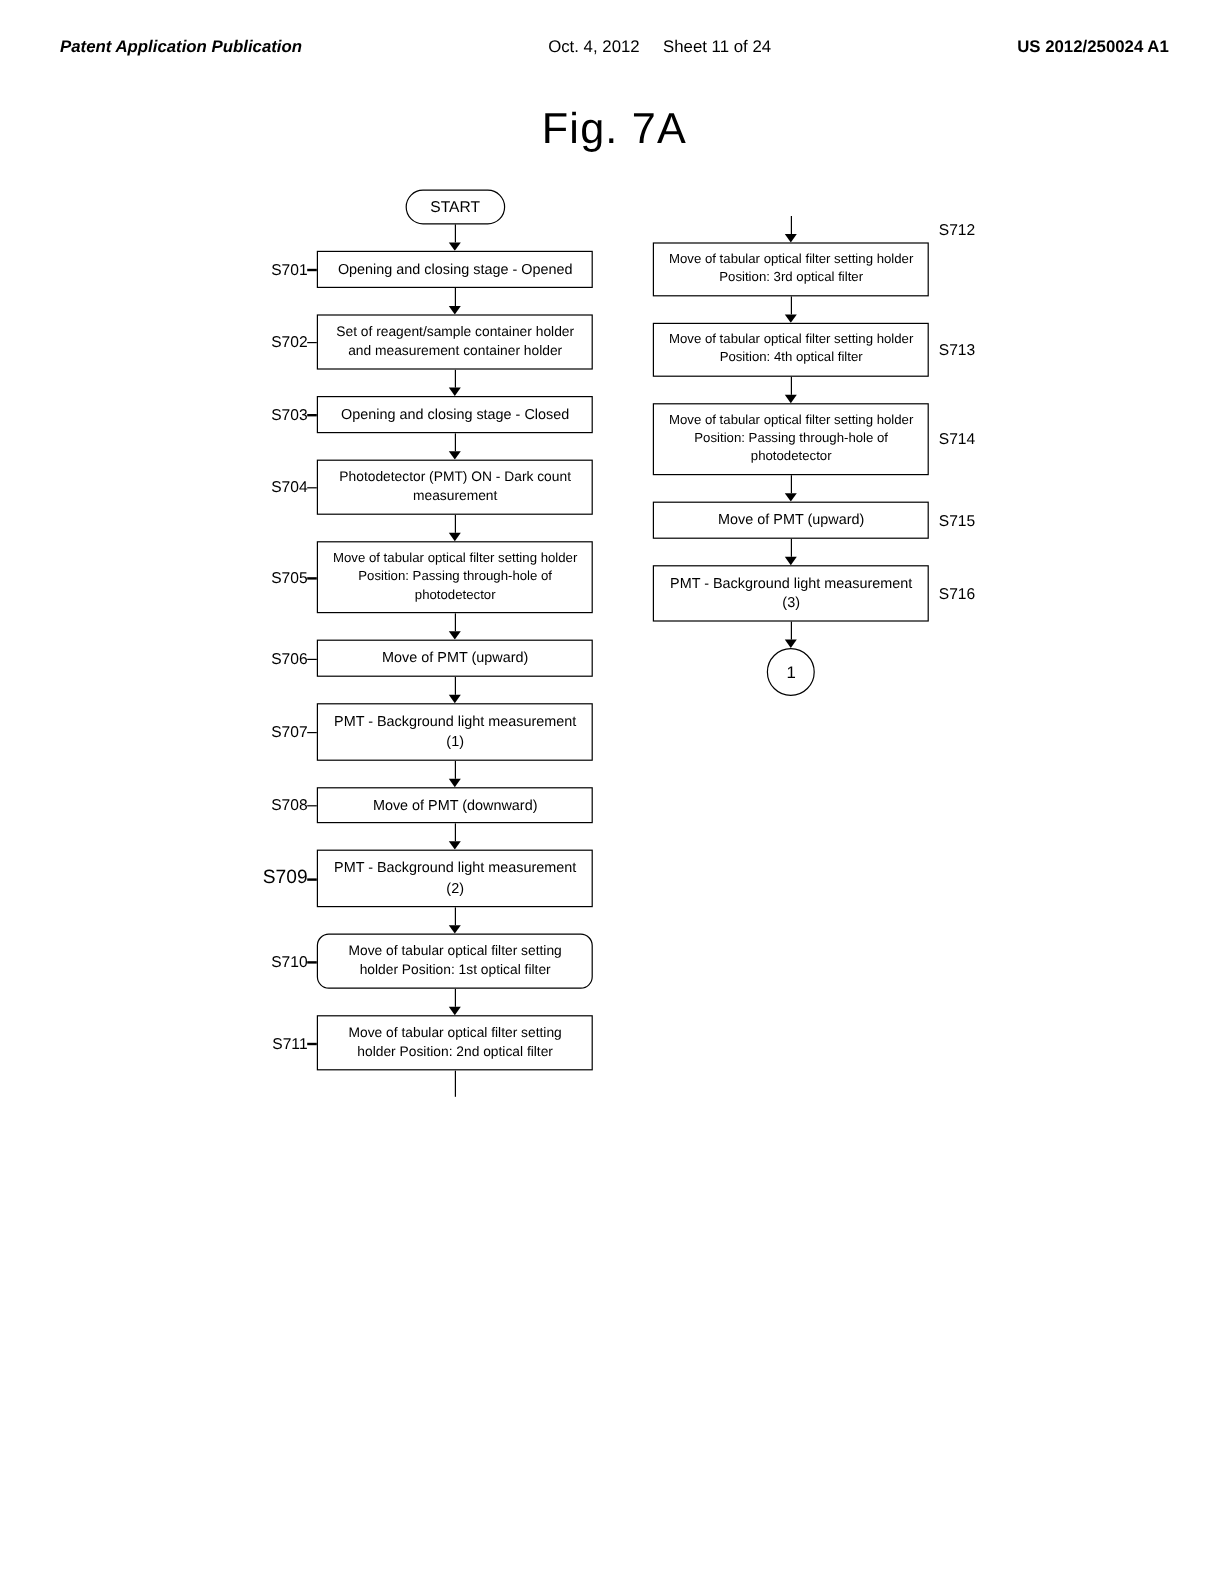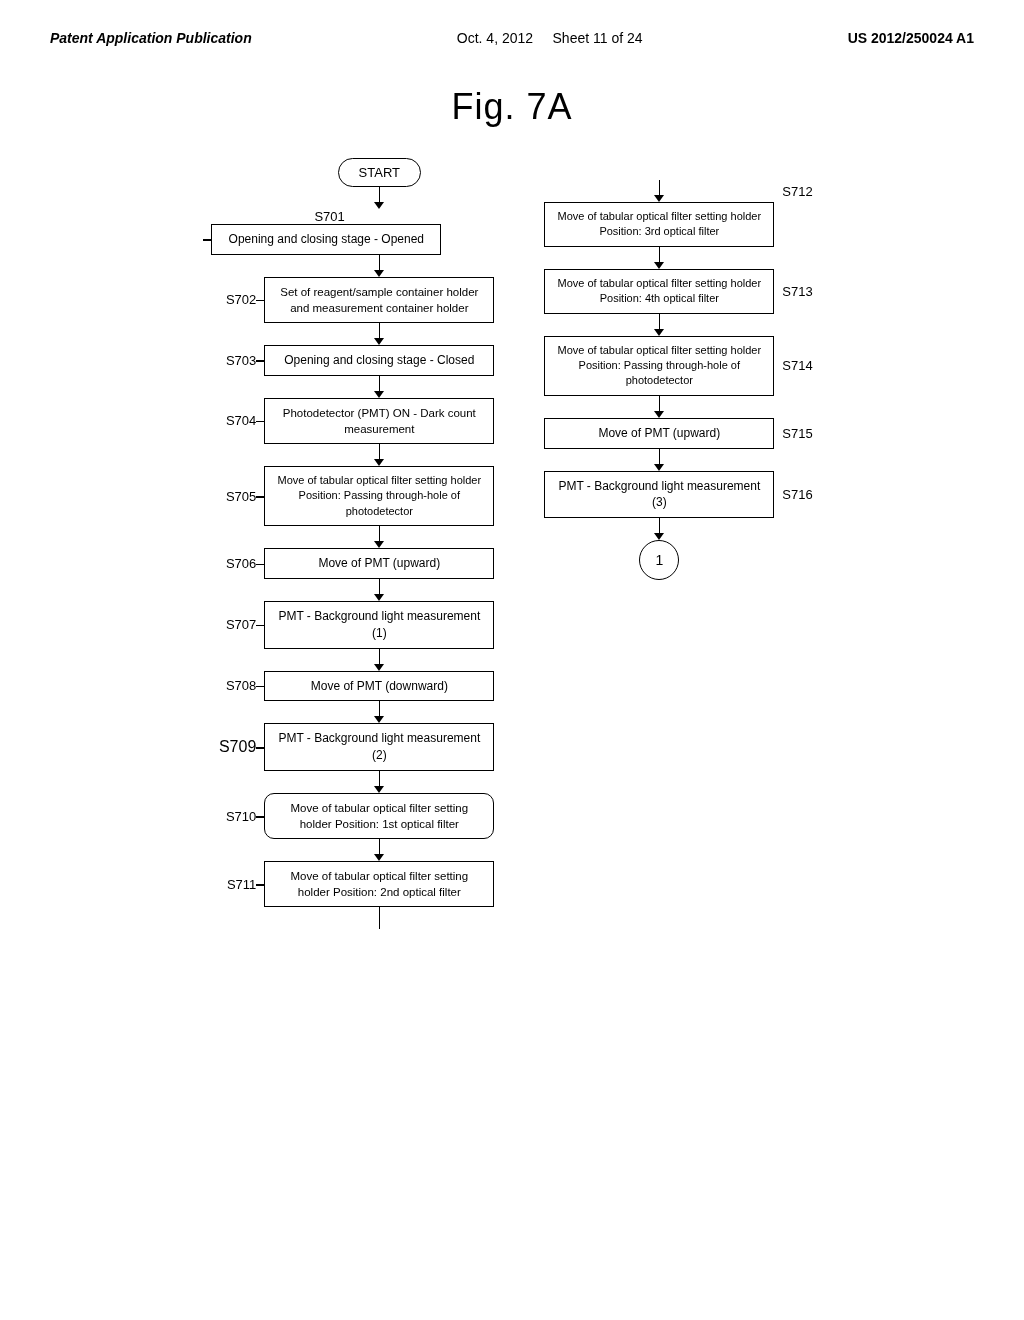--- a/index.html
+++ b/index.html
@@ -103,21 +103,21 @@
         </div>
 
         <div style="display:flex; align-items:center;">
           <div style="width:53px;"></div>
           <div style="width:230px; display:flex; flex-direction:column; align-items:center; height:22px; position:relative;">
             <div style="width:1.5px; height:16px; background:#000;"></div>
             <div style="width:0; height:0; border-left:5px solid transparent; border-right:5px solid transparent; border-top:7px solid #000;"></div>
           </div>
         </div>
 
-        <div style="display:flex; align-items:center;flex-direction:column;">
+        <div style="display:flex; align-items:center;">
           <div class="step-label" style="font-size:13px; width:45px; text-align:right; margin-right:8px; flex-shrink:0;">S701</div>
           <div style="display:flex; align-items:center; position:relative;">
             <div style="position:absolute; left:-8px; top:50%; width:8px; height:1.5px; background:#000;"></div>
             <div class="box"><span>Opening and closing stage - Opened</span></div>
           </div>
         </div>
         <div style="display:flex; align-items:center;">
           <div style="width:53px;"></div>
           <div style="width:230px; display:flex; flex-direction:column; align-items:center; height:22px;">
             <div style="width:1.5px; height:16px; background:#000;"></div>

